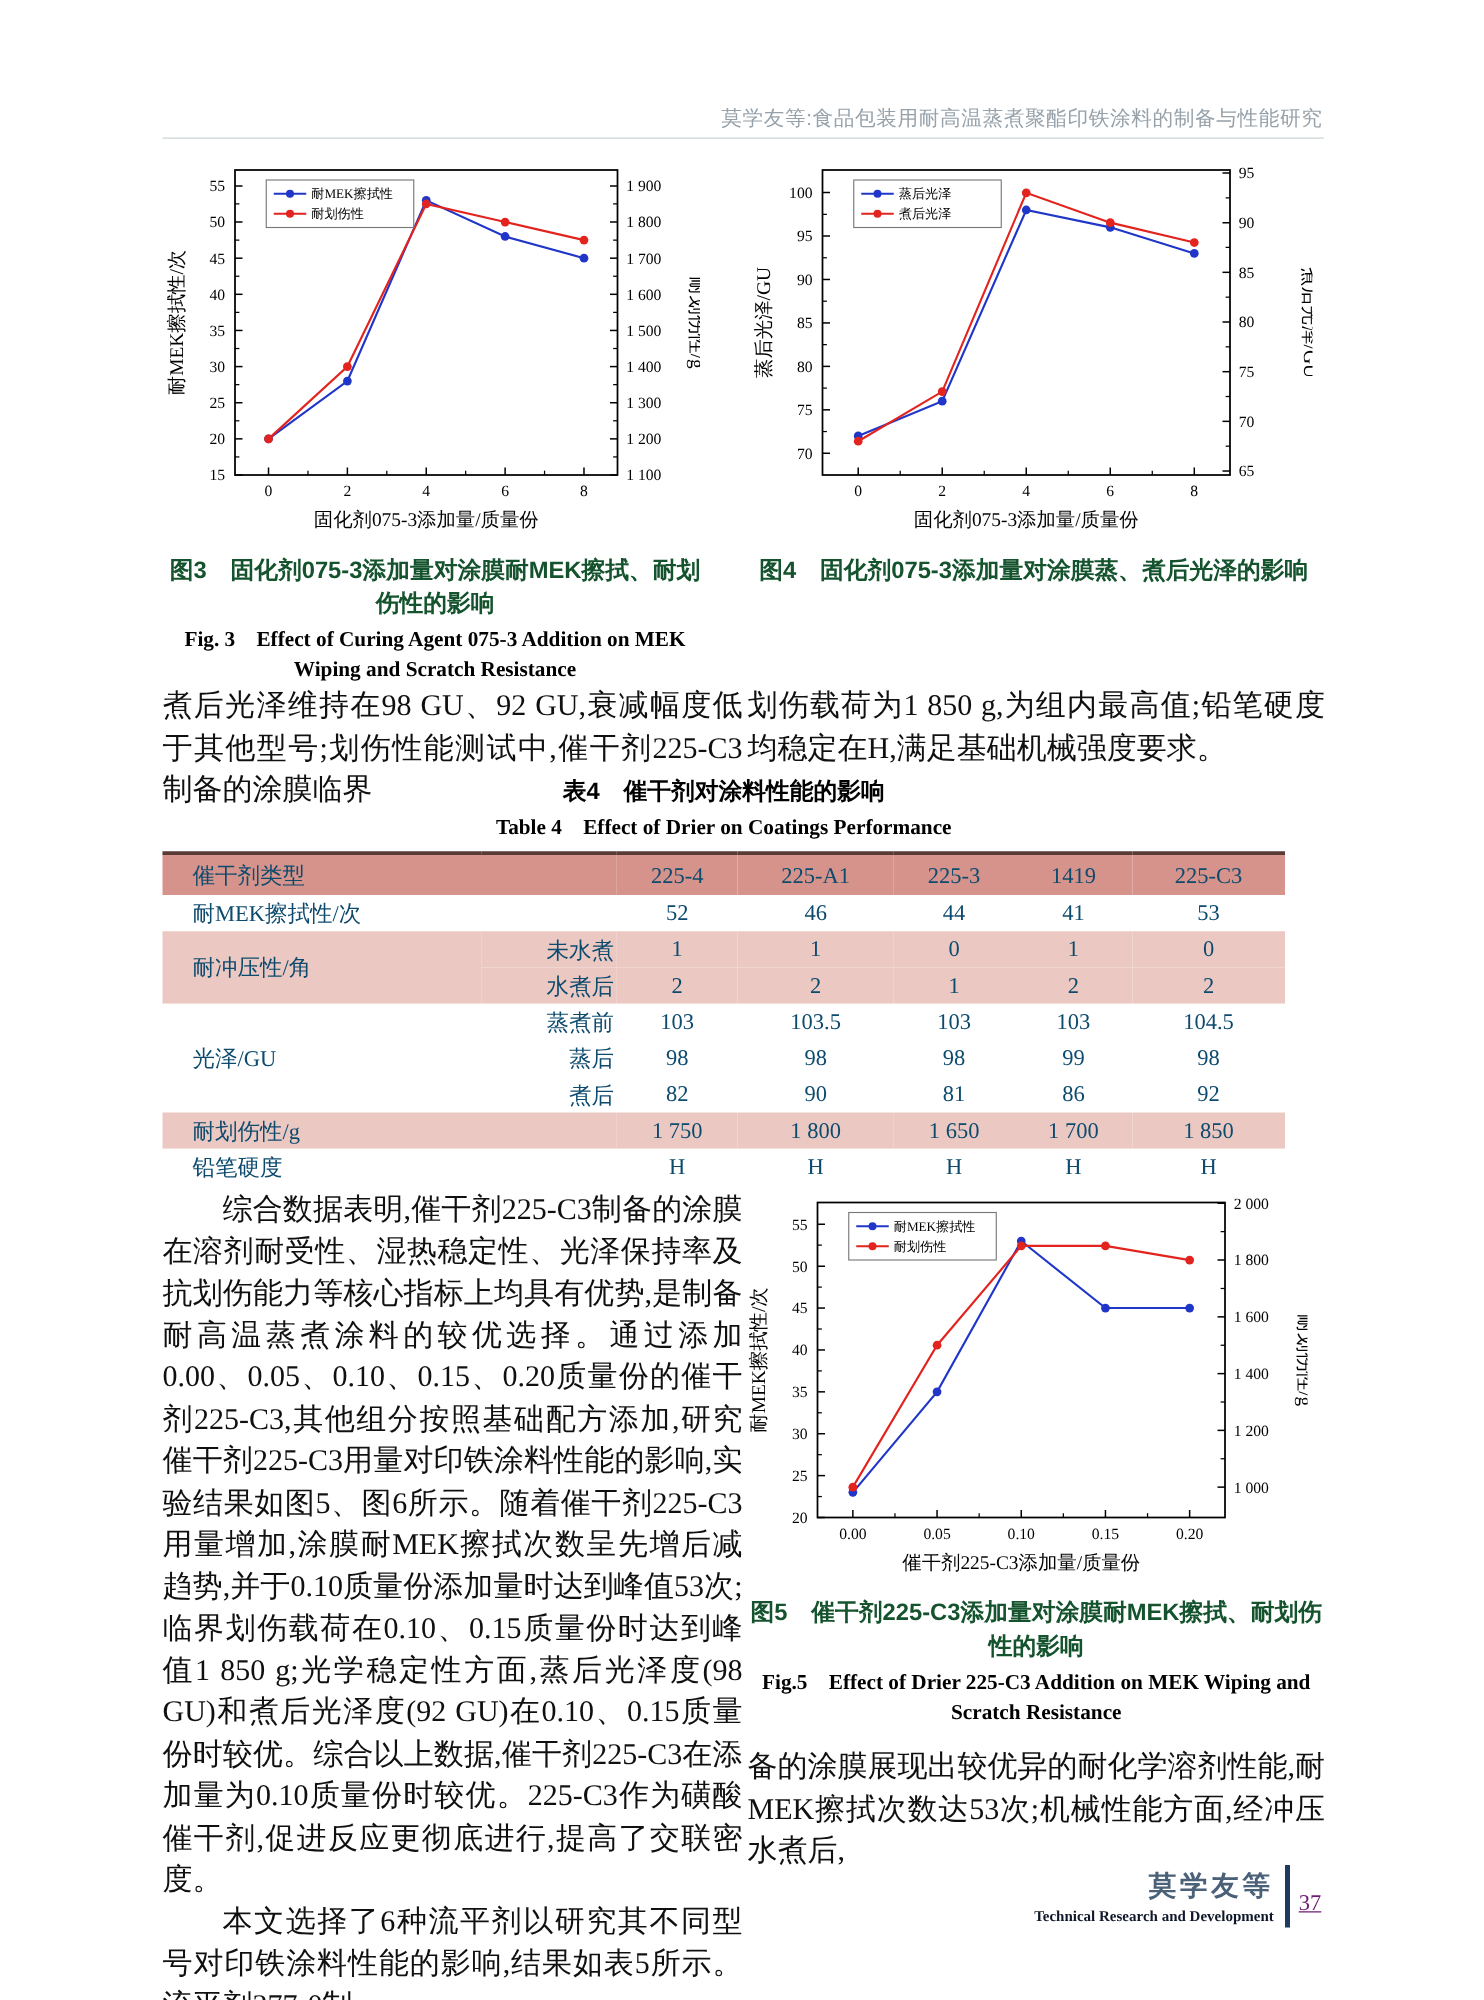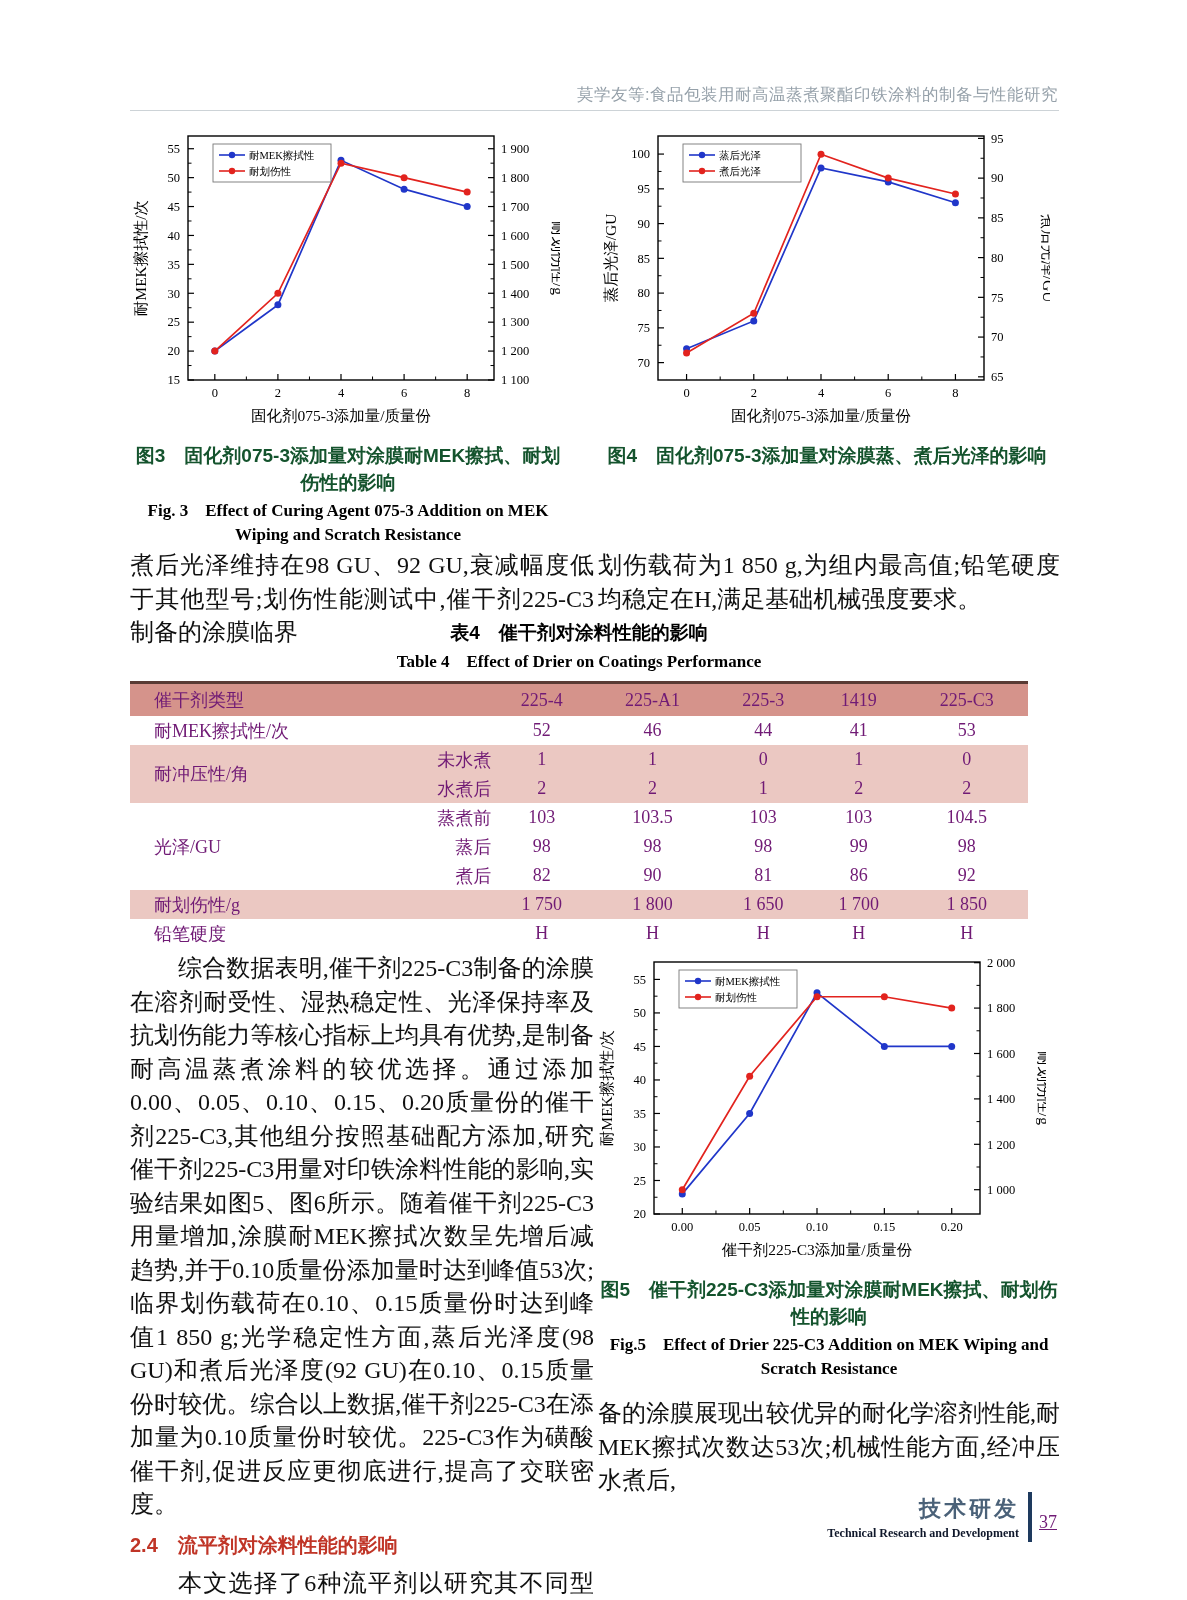--- a/index.html
+++ b/index.html
@@ -25,21 +25,21 @@
   .par{font-size:24px;line-height:33.5px;text-align:justify;color:#101010;}
   #mid-left{position:absolute;left:130px;top:549px;width:464px;}
   #mid-right{position:absolute;left:598px;top:549px;width:462px;}
 
   
   #table-block{position:absolute;left:130px;top:620px;width:898px;}
   .tbl-title-cn{font-family:"Liberation Sans","DejaVu Sans",sans-serif;font-weight:bold;
         font-size:19px;text-align:center;color:#000;}
   .tbl-title-en{font-weight:bold;font-size:17px;text-align:center;margin-top:4px;color:#000;}
   table.t4{width:100%;border-collapse:collapse;margin-top:8px;border-top:3px solid #5a3a34;
-        font-size:18px;color:#701a75;}
+        font-size:18px;color:#0c4a6e;}
   table.t4 td{height:29px;text-align:center;padding:0 2px;font-weight:normal;}
   table.t4 td.lab{text-align:left;padding-left:24px;}
   table.t4 td.sub{text-align:right;padding-left:10px;width:96px;}
   table.t4 tr.hdr td{background:#d5938b;height:32px;}
   table.t4 tr.shade td{background:#ebc8c2;}
   table.t4 tr.plain td{background:#ffffff;}
 
   
   #lower-left{position:absolute;left:130px;top:952px;width:464px;}
   #lower-left p{margin:0;text-indent:2em;}
@@ -325,21 +325,20 @@
             <td>H</td>
             <td>H</td>
             <td>H</td>
           </tr>
         </tbody>
     </table>
   </div>
 
   <div id="lower-left">
     <p class="par">综合数据表明,催干剂225-C3制备的涂膜在溶剂耐受性、湿热稳定性、光泽保持率及抗划伤能力等核心指标上均具有优势,是制备耐高温蒸煮涂料的较优选择。通过添加0.00、0.05、0.10、0.15、0.20质量份的催干剂225-C3,其他组分按照基础配方添加,研究催干剂225-C3用量对印铁涂料性能的影响,实验结果如图5、图6所示。随着催干剂225-C3用量增加,涂膜耐MEK擦拭次数呈先增后减趋势,并于0.10质量份添加量时达到峰值53次;临界划伤载荷在0.10、0.15质量份时达到峰值1 850 g;光学稳定性方面,蒸后光泽度(98 GU)和煮后光泽度(92 GU)在0.10、0.15质量份时较优。综合以上数据,催干剂225-C3在添加量为0.10质量份时较优。225-C3作为磺酸催干剂,促进反应更彻底进行,提高了交联密度。</p>
-    <div class="section-heading">2.4　流平剂对涂料性能的影响</div>
     <p class="par">本文选择了6种流平剂以研究其不同型号对印铁涂料性能的影响,结果如表5所示。流平剂277-0制</p>
   </div>
 
   <div id="lower-right">
     <svg id="chart-fig5" width="448" height="314">
         <rect x="56" y="12" width="326" height="252" fill="none" stroke="#000" stroke-width="1.4"></rect>
         <line x1="84.2892561983471" y1="264" x2="84.2892561983471" y2="258" stroke="#000" stroke-width="1.2"></line>
         <text x="84.2892561983471" y="281" text-anchor="middle" font-size="12.5" fill="#000">0.00</text>
         <line x1="117.96694214876032" y1="264" x2="117.96694214876032" y2="260.5" stroke="#000"></line>
         <line x1="151.64462809917356" y1="264" x2="151.64462809917356" y2="258" stroke="#000" stroke-width="1.2"></line>
@@ -416,20 +415,20 @@
         <circle cx="100" cy="47" r="3.2" fill="#e2231e"></circle>
         <text x="117" y="50.6" font-size="10.5" fill="#000">耐划伤性</text>
       </svg>
     <div class="cap-cn">图5　催干剂225-C3添加量对涂膜耐MEK擦拭、耐划伤性的影响</div>
     <div class="cap-en">Fig.5　Effect of Drier 225-C3 Addition on MEK Wiping and Scratch Resistance</div>
     <div class="par">备的涂膜展现出较优异的耐化学溶剂性能,耐MEK擦拭次数达53次;机械性能方面,经冲压水煮后,</div>
   </div>
 
   <div class="footer">
     <div class="f-txt">
-      <div class="f-cn">技术研发</div>
+      <div class="f-cn">莫学友等</div>
       <div class="f-en">Technical Research and Development</div>
     </div>
     <div class="f-bar"></div>
     <div class="f-num">37</div>
   </div>
 
 </div>
 
 </body></html>

